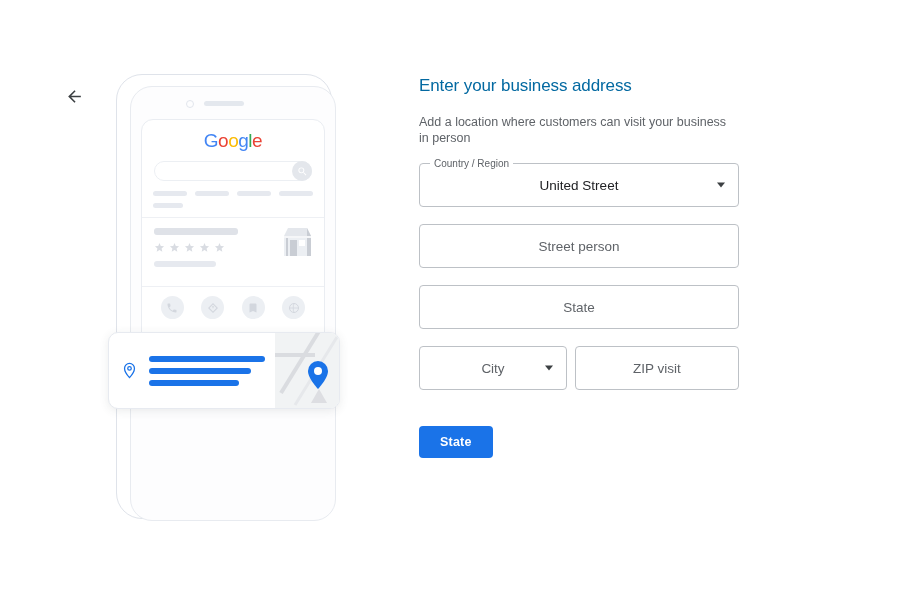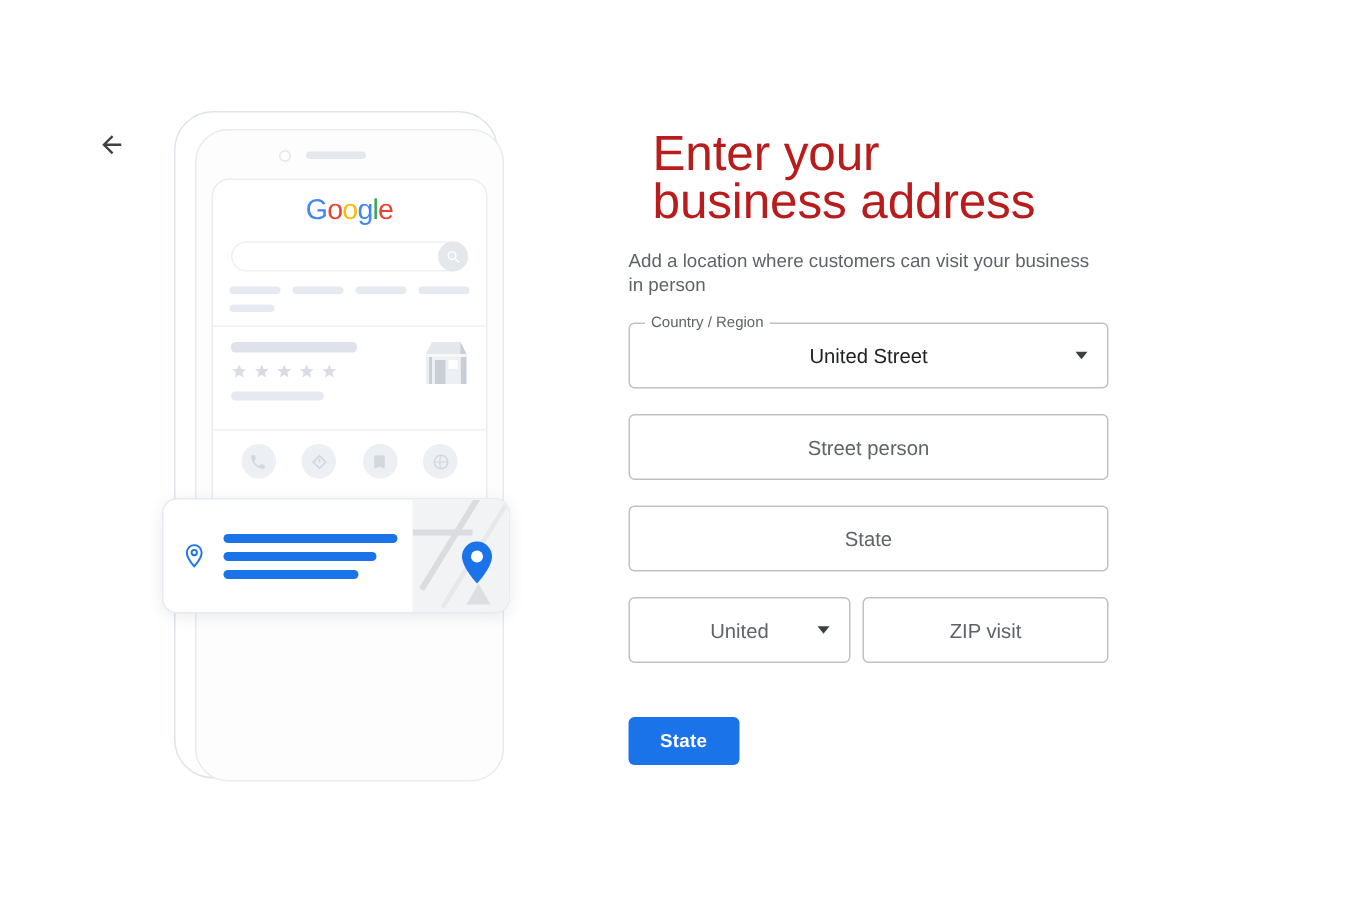--- a/index.html
+++ b/index.html
@@ -254,25 +254,25 @@
   }
 
   
   .form-col {
     position: absolute;
     left: 419px;
     top: 70px;
     width: 320px;
   }
   .title {
-    font-size: 33px;
+    font-size: 17px;
     font-weight: 400;
-    color: #b91c1c;
+    color: #0369a1;
     letter-spacing: -0.1px;
-    margin: 16px;
+    margin: 0;
     line-height: 32px;
   }
   .subtitle {
     font-size: 12.5px;
     color: #5f6368;
     margin: 12px 0 0 0;
     line-height: 16px;
   }
 
   .field {
@@ -529,21 +529,21 @@
   <div class="field">
     <span class="placeholder">Street person</span>
   </div>
 
   <div class="field">
     <span class="placeholder">State</span>
   </div>
 
   <div class="pair">
     <div class="field select state">
-      <span class="placeholder">United</span>
+      <span class="placeholder">City</span>
       <span class="caret"></span>
     </div>
     <div class="field">
       <span class="placeholder">ZIP visit</span>
     </div>
   </div>
 
   <button class="next-btn">State</button>
 </div>
 

